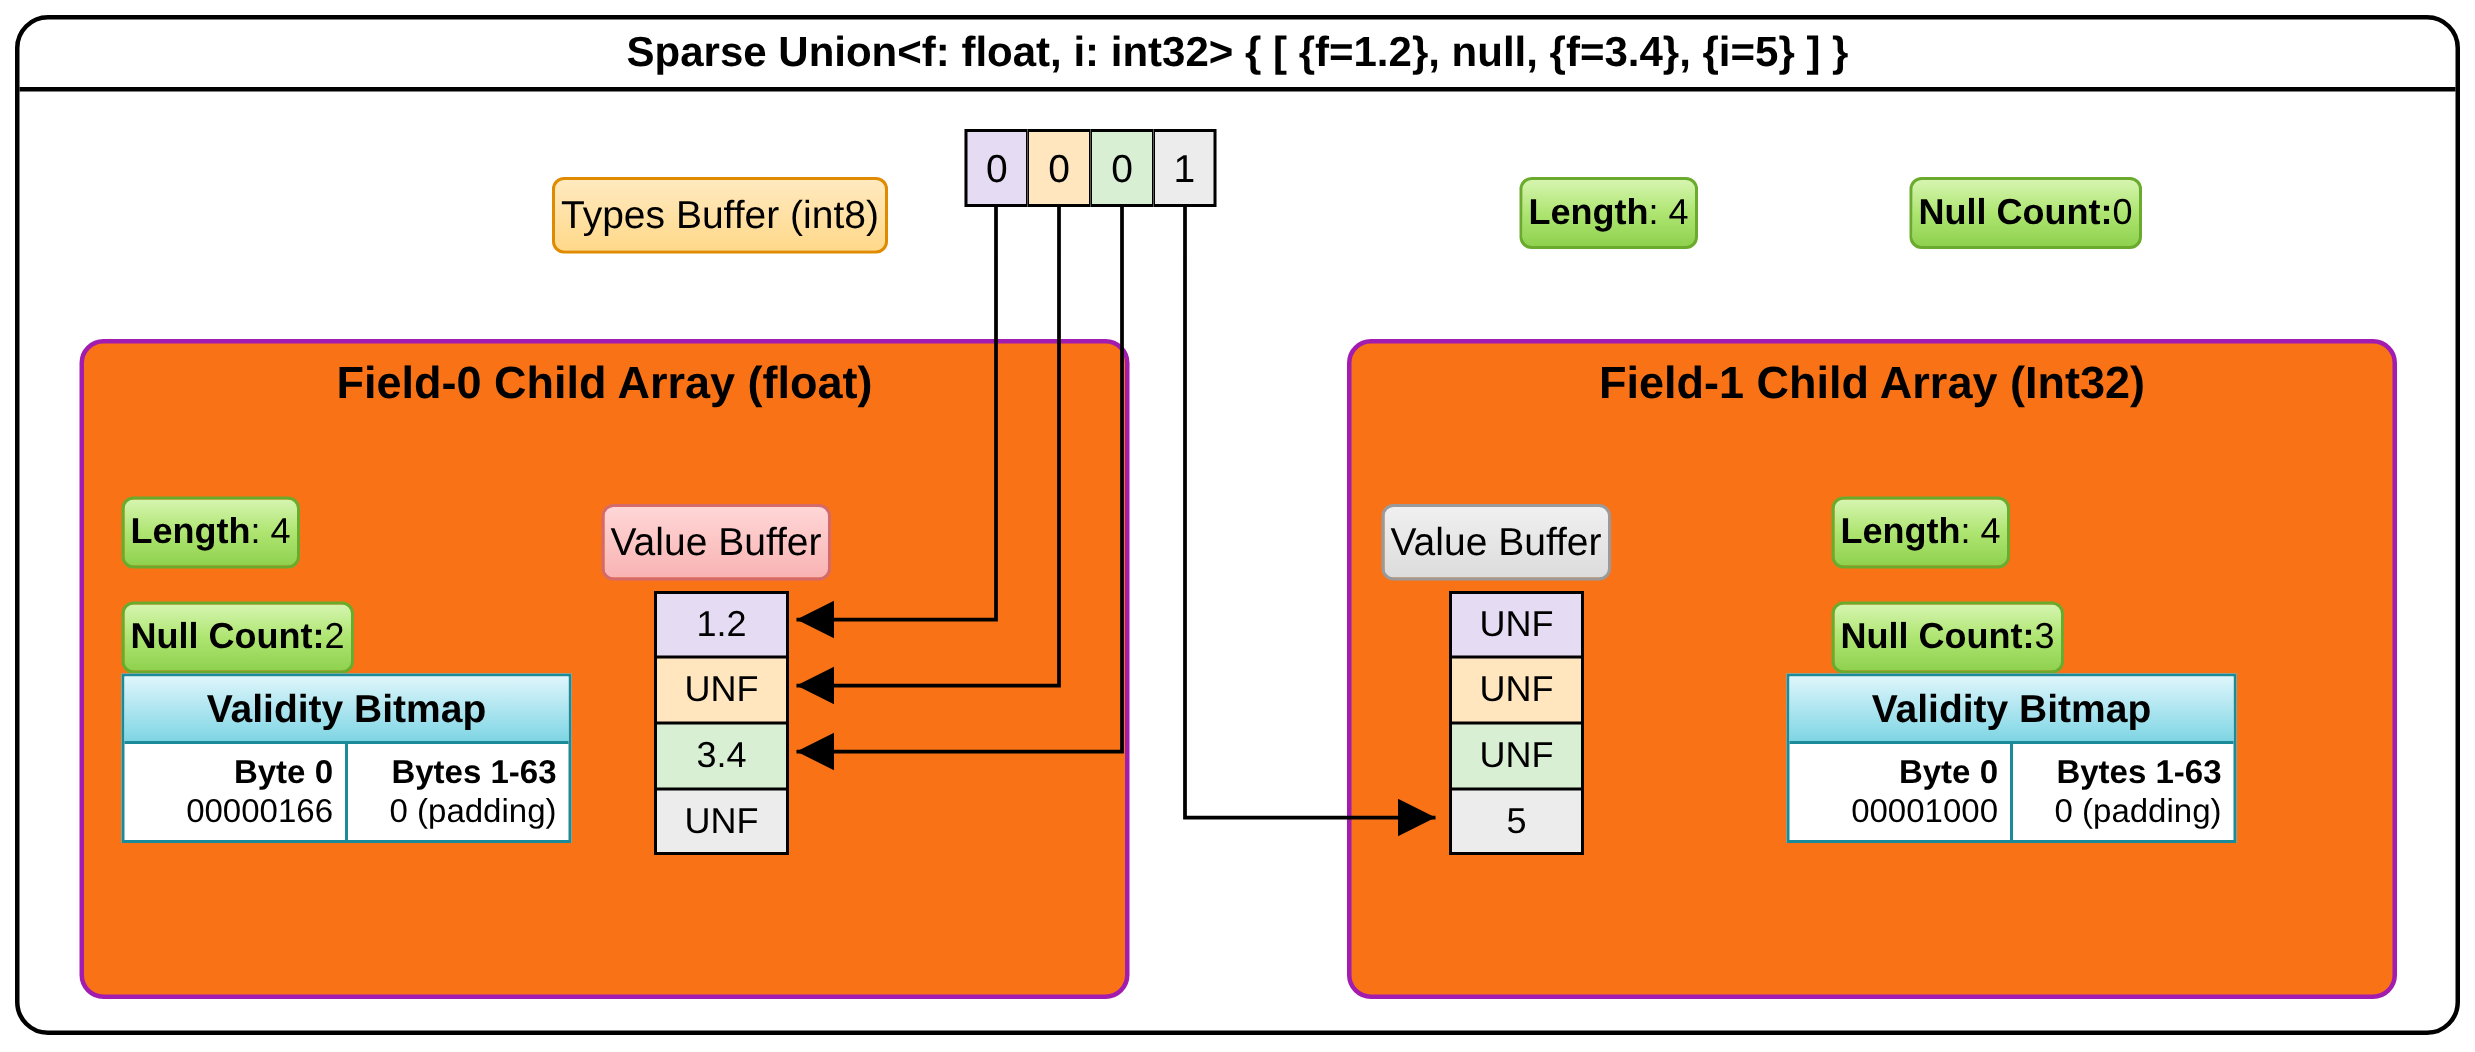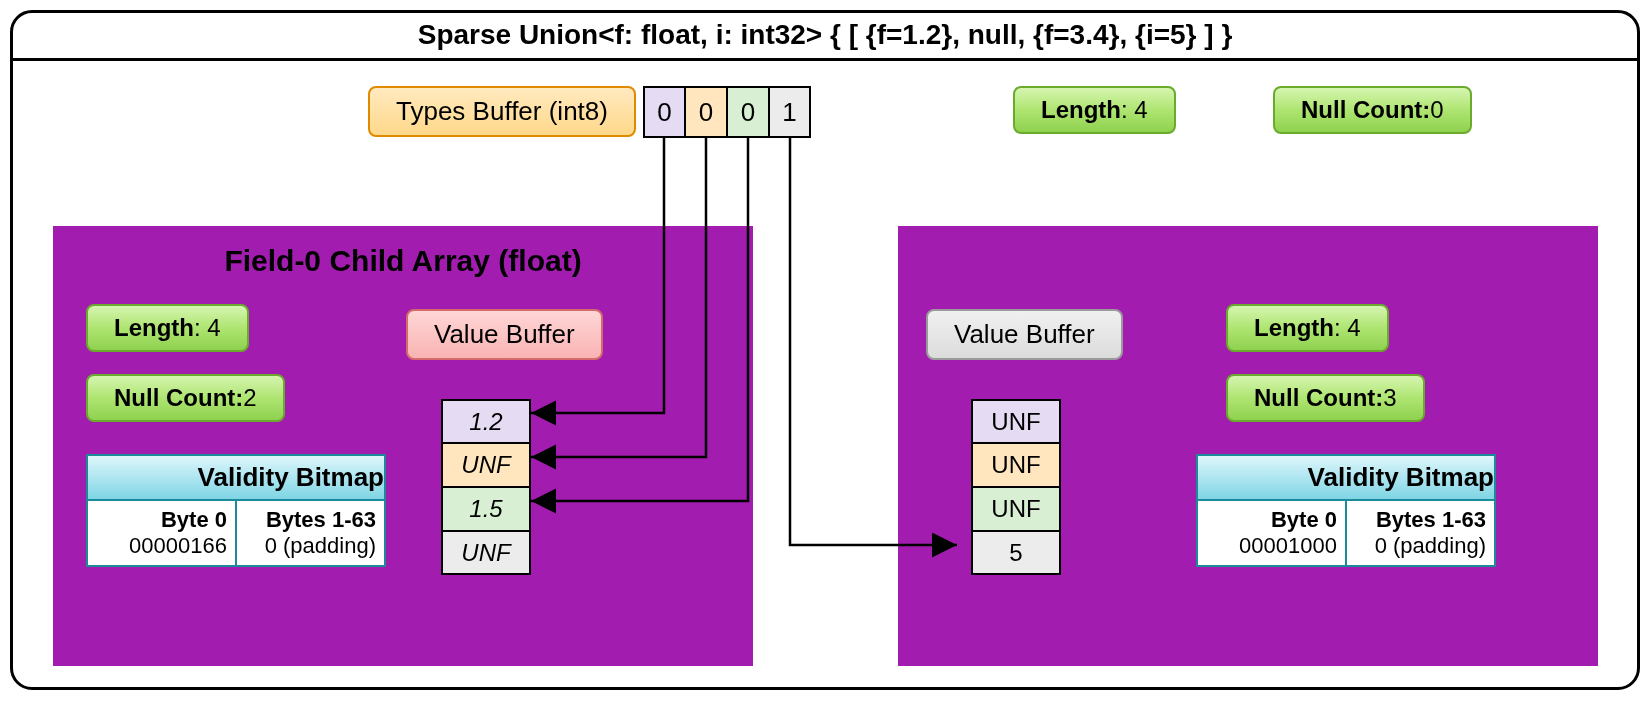--- a/index.html
+++ b/index.html
@@ -30,22 +30,23 @@
     width: 100%;
     height: calc(100% - 48px);
   }
   .lbl {
     display: inline-flex;
     align-items: center;
     justify-content: center;
     border: 2px solid;
     border-radius: 8px;
     font-size: 24px;
-    padding: 8px 26px;
+    padding: 8px 4px;
     white-space: nowrap;
+    margin-top: 32px;
   }
   .green {
     background: linear-gradient(to bottom, #d6f5b0 0%, #aee571 50%, #8fd14f 100%);
     border-color: #6aab2d;
     font-weight: bold;
   }
   .green .v { font-weight: normal; }
   .orange-box {
     background: linear-gradient(to bottom, #ffe9bf 0%, #ffd98a 100%);
     border-color: #e08a00;
@@ -66,32 +67,32 @@
     width: 42px; height:52px; border:2px solid; border-left-width:1px; border-right-width:1px;
     display:flex; align-items:center; justify-content:center; font-size:26px;
   }
   .types-row .cell:first-child{border-left-width:2px;}
   .types-row .cell:last-child{border-right-width:2px;}
   .c-purple{ background:#e5dbf2; border-color:#8a6bb5; }
   .c-orange{ background:#ffe6bf; border-color:#e0a04a; }
   .c-green2{ background:#d9efd3; border-color:#6fae5e; }
   .c-gray  { background:#ececec; border-color:#8f8f8f; }
   .child-panel {
-    position:absolute; border:8px solid #a21caf; border-radius:0; background:#a21caf;
+    position:absolute; border:3px solid #a21caf; border-radius:16px; background:#f97316;
     width: 700px; height: 440px;
   }
   .child-panel.left  { left: 40px; top:165px; }
   .child-panel.right { left: 885px; top:165px; }
   .child-title { text-align:center; font-size:30px; font-weight:bold; padding:10px 0 14px; }
   .vb-table {
     position:absolute; border:2px solid #1b8a99; width:300px; background:#fff;
   }
   .vb-head {
     background: linear-gradient(to bottom,#dff6fb 0%, #a9e4ef 55%, #7fd5e4 100%);
-    border-bottom:2px solid #1b8a99; text-align:right; font-weight:bold; font-size:26px; padding:6px 0;
+    border-bottom:2px solid #1b8a99; text-align:center; font-weight:bold; font-size:26px; padding:6px 0;
   }
   .vb-body { display:flex;text-align:right; }
   .vb-col { flex:1; padding:6px 8px; font-size:22px; }
   .vb-col:first-child{ border-right:2px solid #1b8a99; }
   .vb-col .h{ font-weight:bold; }
   .vstack { position:absolute; display:flex; flex-direction:column; }
   .vcell {
     width:90px; height:44px; border:2px solid; border-top-width:1px; border-bottom-width:1px;
     display:flex; align-items:center; justify-content:center; font-size:24px;
   }
@@ -131,43 +132,44 @@
         <span>Length</span>
           <span class="v">: 4</span>
       </div>
       <div class="lbl green" style="position:absolute; left:25px; top:140px;">
         <span>Null Count:</span>
           <span class="v"> 2</span>
       </div>
 
       <div class="lbl pink-box" style="position:absolute; left:345px; top:75px;">Value Buffer</div>
 
-      <div class="vstack" style="left:380px; top:165px;font-style:italic;">
+      <div class="vstack" style="left:380px; top:165px;">
         <div class="vcell c-purple">1.2</div>
         <div class="vcell c-orange">UNF</div>
-        <div class="vcell c-green2">1.5</div>
+        <div class="vcell c-green2">3.4</div>
         <div class="vcell c-gray">UNF</div>
       </div>
 
       <div class="vb-table" style="left:25px; top:220px;">
         <div class="vb-head">Validity Bitmap</div>
         <div class="vb-body">
           <div class="vb-col">
             <div class="h">Byte 0</div>
             <div>00000166</div>
           </div>
           <div class="vb-col">
             <div class="h">Bytes 1-63</div>
             <div>0 (padding)</div>
           </div>
         </div>
       </div>
     </div>
 
     <div class="child-panel right">
+      <div class="child-title">Field-1 Child Array (Int32)</div>
 
       <div class="lbl gray-box" style="position:absolute; left:20px; top:75px;">Value Buffer</div>
 
       <div class="lbl green" style="position:absolute; left:320px; top:70px;">
         <span>Length</span>
           <span class="v">: 4</span>
       </div>
       <div class="lbl green" style="position:absolute; left:320px; top:140px;">
         <span>Null Count:</span>
           <span class="v"> 3</span>

